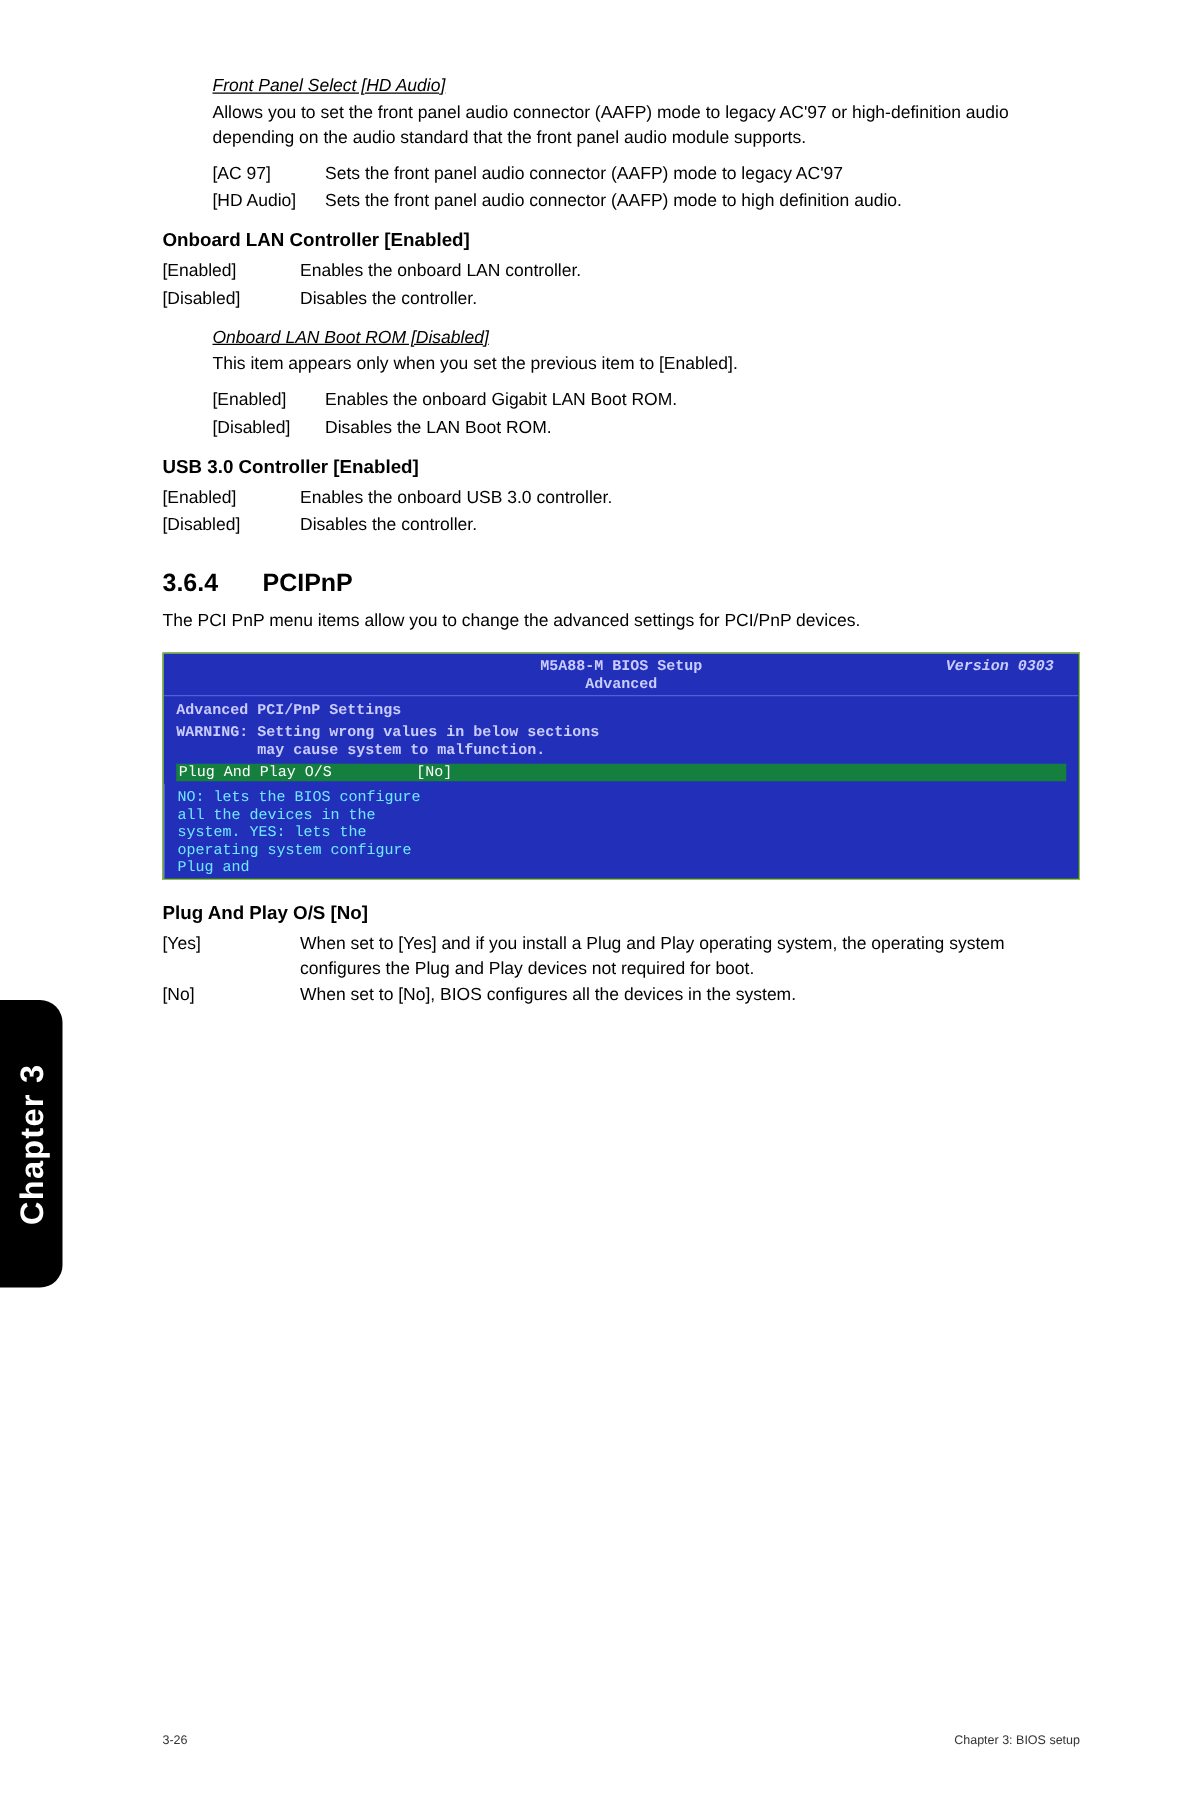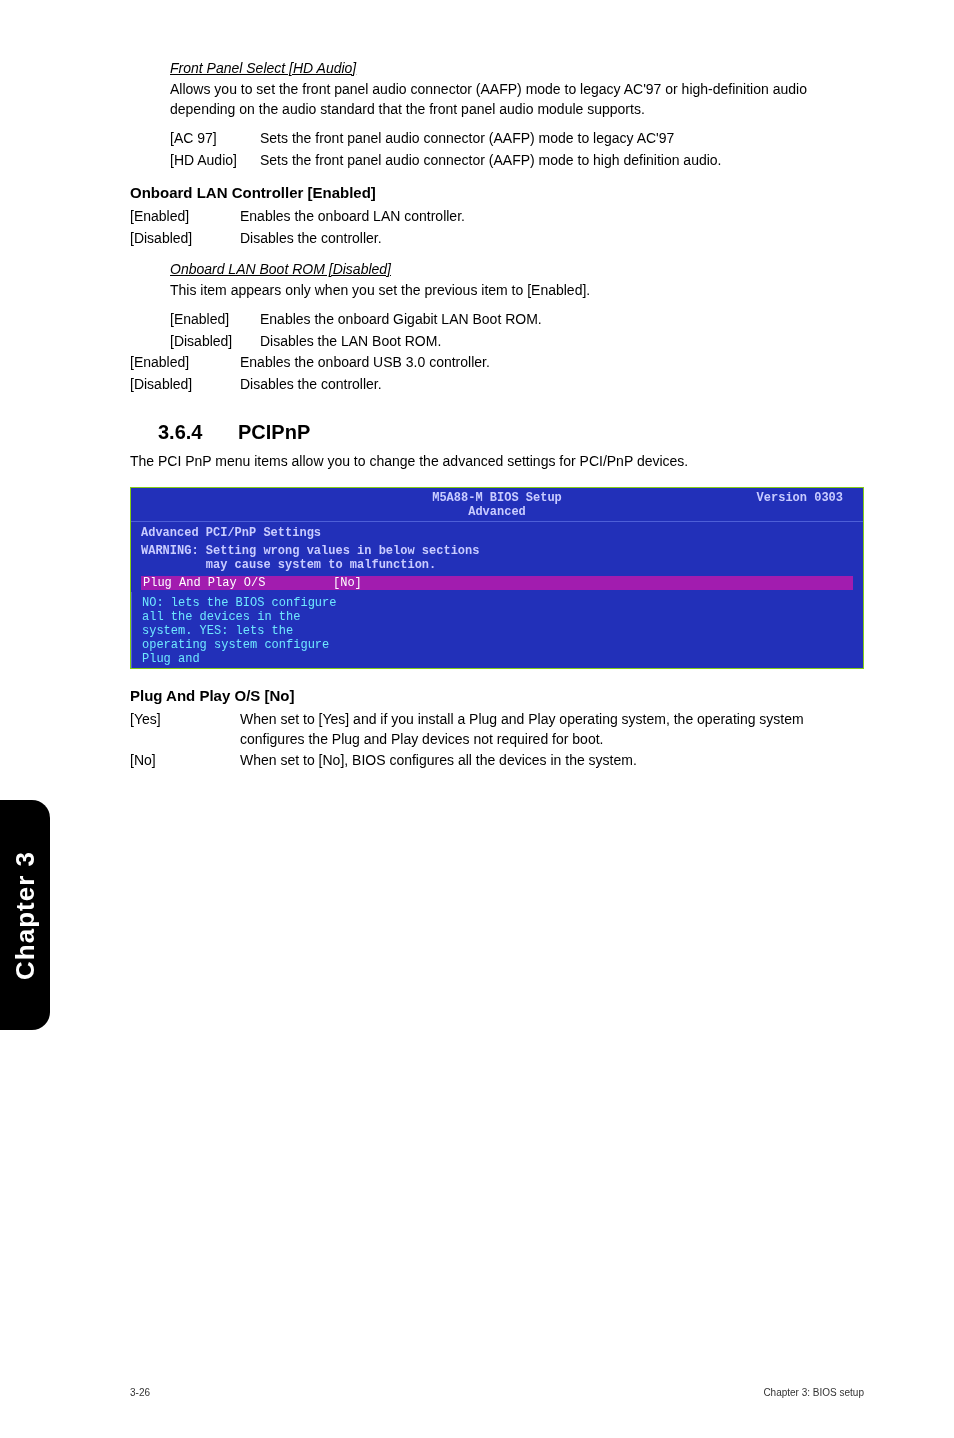--- a/index.html
+++ b/index.html
@@ -20,42 +20,42 @@
     font-style: italic;
     font-size: 14px;
     margin-bottom: 4px;
   }
   .indent1 { margin-left: 40px; }
   .para { margin-bottom: 10px; line-height: 1.4; }
   .kv-row { display: flex; margin-bottom: 2px; line-height: 1.4; }
   .kv-key { min-width: 110px; }
   .kv-key-narrow { min-width: 90px; }
   .bold-head { font-weight: bold; font-size: 15px; margin-top: 14px; margin-bottom: 6px; }
-  .section-num-row { display: flex; align-items: flex-end; margin-top: 26px; margin-bottom: 8px; margin-left: 28px; }
+  .section-num-row { display: flex; align-items: flex-end; margin-top: 26px; margin-bottom: 8px; }
   .section-num { font-size: 20px; font-weight: bold; min-width: 80px; }
   .section-title { font-size: 20px; font-weight: bold; }
   .after-section-para { margin-bottom: 16px; margin-top: 6px; }
 
   .bios-box {
     border: 1px solid #84cc16;
     background: #2230b9;
     color: #fff;
     font-family: "Courier New", monospace;
     font-size: 12px;
     overflow: hidden;
   }
   .bios-header {
     display: flex;
     justify-content: center;
     position: relative;
     padding: 3px 10px 0 10px;
     color: #c9ccff;
     font-weight: bold;
   }
-  .bios-vers { position: absolute; right: 20px; top: 3px; }
+  .bios-vers { position: absolute; right: 20px; top: 3px; font-style: italic; }
   .bios-tabs {
     display: flex;
     justify-content: center;
     font-weight: bold;
     color: #c9ccff;
     padding-bottom: 2px;
   }
   .bios-sep { height: 1px; background: #4e5fd7; }
   .bios-body {
     display: flex;
@@ -66,21 +66,21 @@
     padding: 4px 10px 2px 10px;
   }
   .bios-right {
     width: 225px;
     border-left: 1px solid #4e5fd7;
     padding: 4px 10px 2px 10px;
     color: #6fe8ff;
   }
   .bios-line { white-space: pre; color: #c9ccff; }
   .bios-line.bold { font-weight: bold; }
-  .bios-sel-row { display: flex; background: #a21caf; color: #fff; padding: 0 2px; }
+  .bios-sel-row { display: flex; background: #15803d; color: #fff; padding: 0 2px; }
   .bios-sel-key { flex: 0 0 190px; }
   .bios-sel-val { }
 
   .side-tab {
     position: absolute;
     left: 0;
     top: 800px;
     width: 50px;
     height: 230px;
     background: #000;
@@ -146,20 +146,21 @@
     <div class="kv-row">
       <div class="kv-key-narrow">[Enabled]</div>
       <div>Enables the onboard Gigabit LAN Boot ROM.</div>
     </div>
     <div class="kv-row">
       <div class="kv-key-narrow">[Disabled]</div>
       <div>Disables the LAN Boot ROM.</div>
     </div>
   </div>
 
+  <div class="bold-head">USB 3.0 Controller [Enabled]</div>
   <div class="kv-row">
     <div class="kv-key">[Enabled]</div>
     <div>Enables the onboard USB 3.0 controller.</div>
   </div>
   <div class="kv-row">
     <div class="kv-key">[Disabled]</div>
     <div>Disables the controller.</div>
   </div>
 
   <div class="section-num-row">

